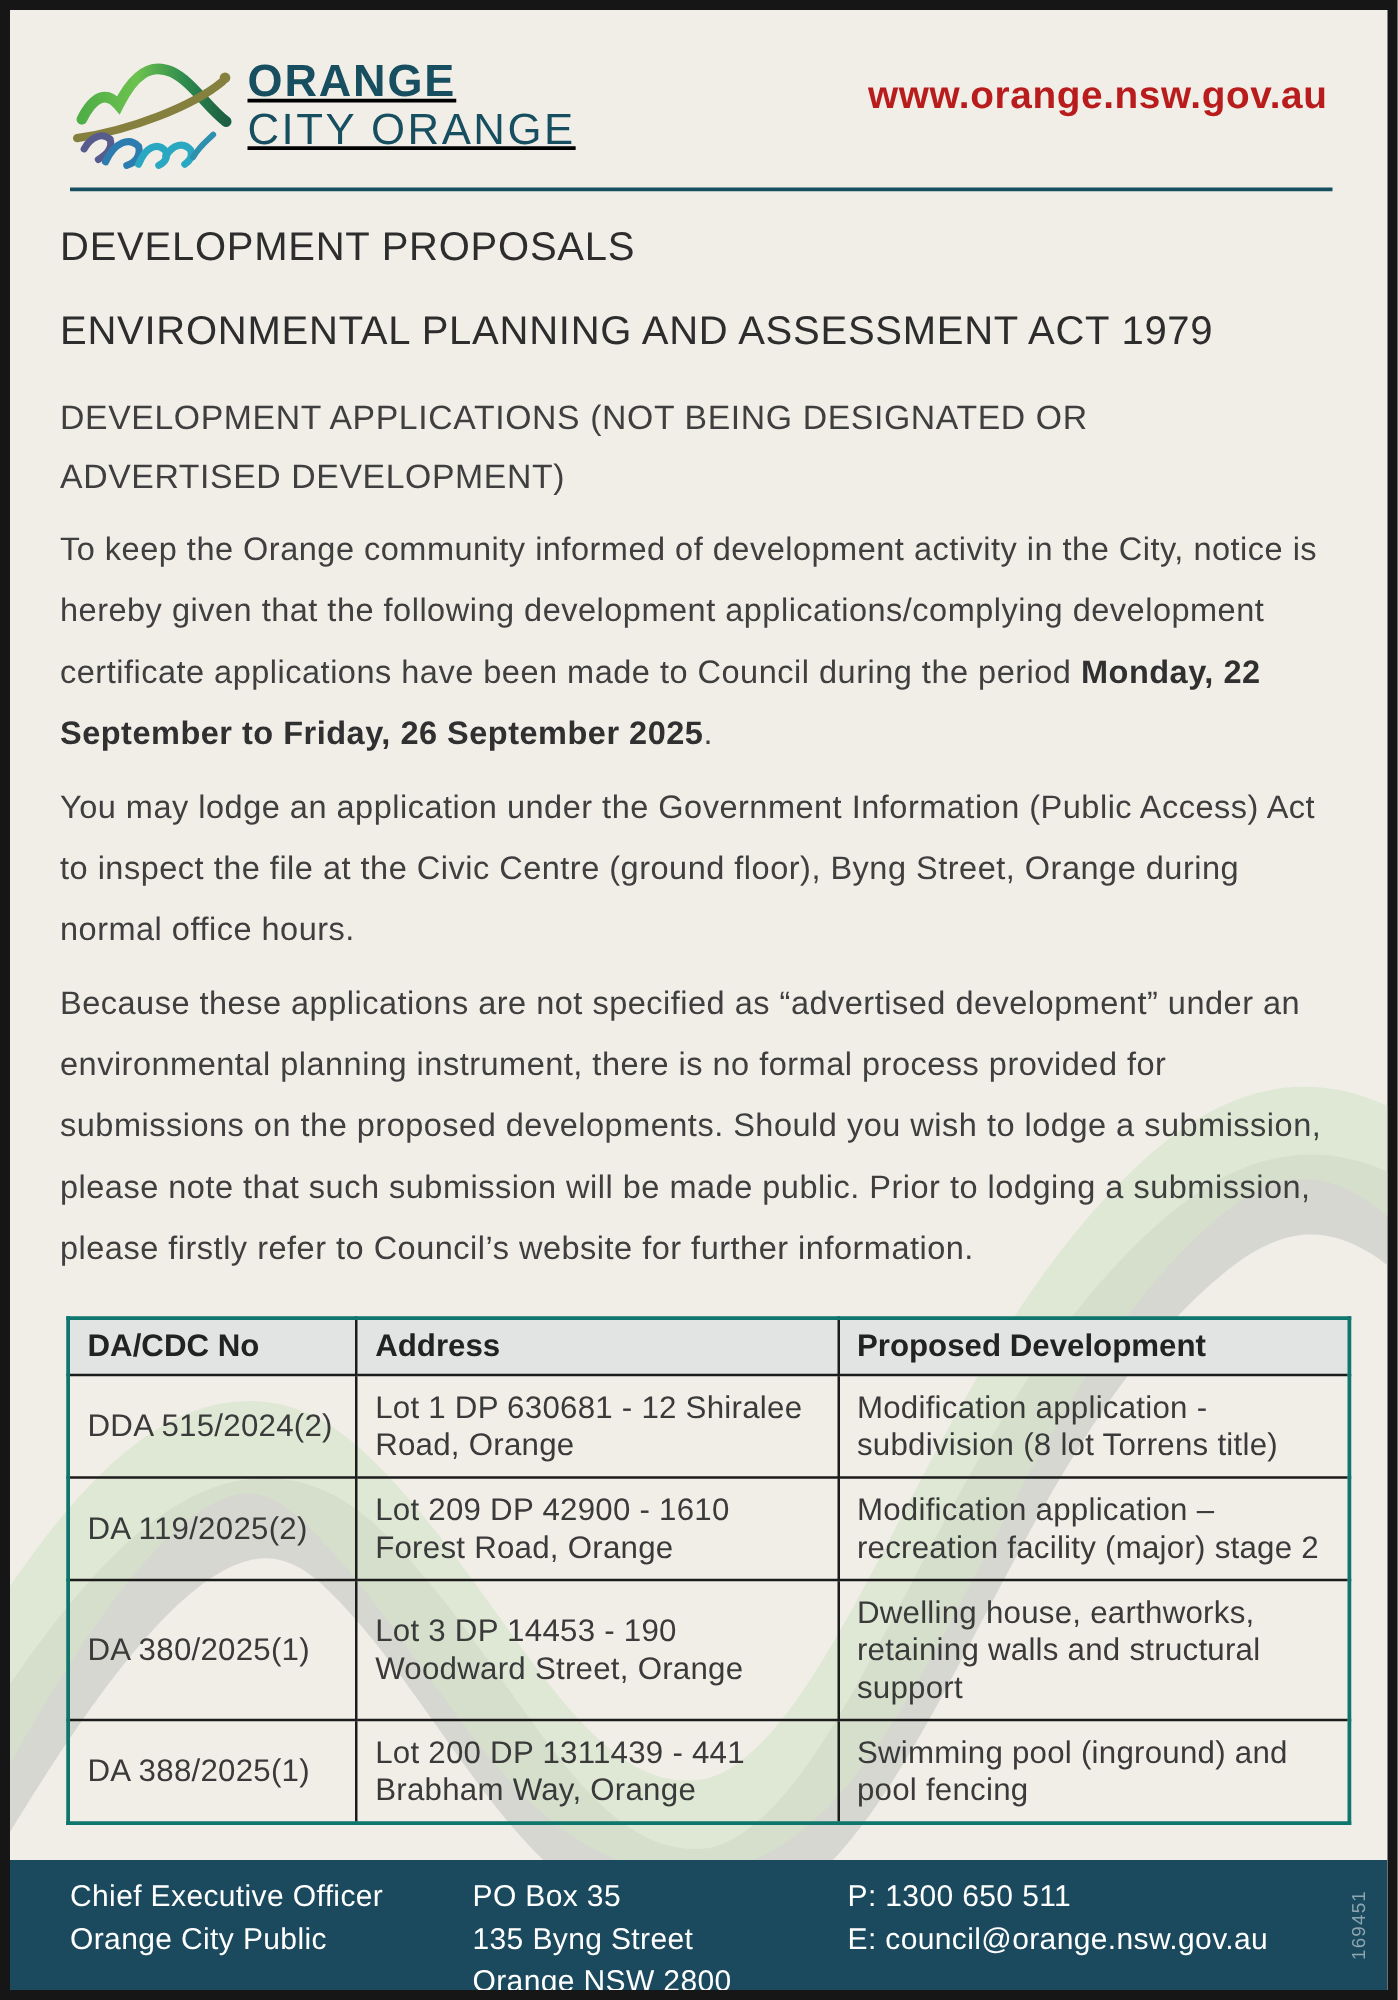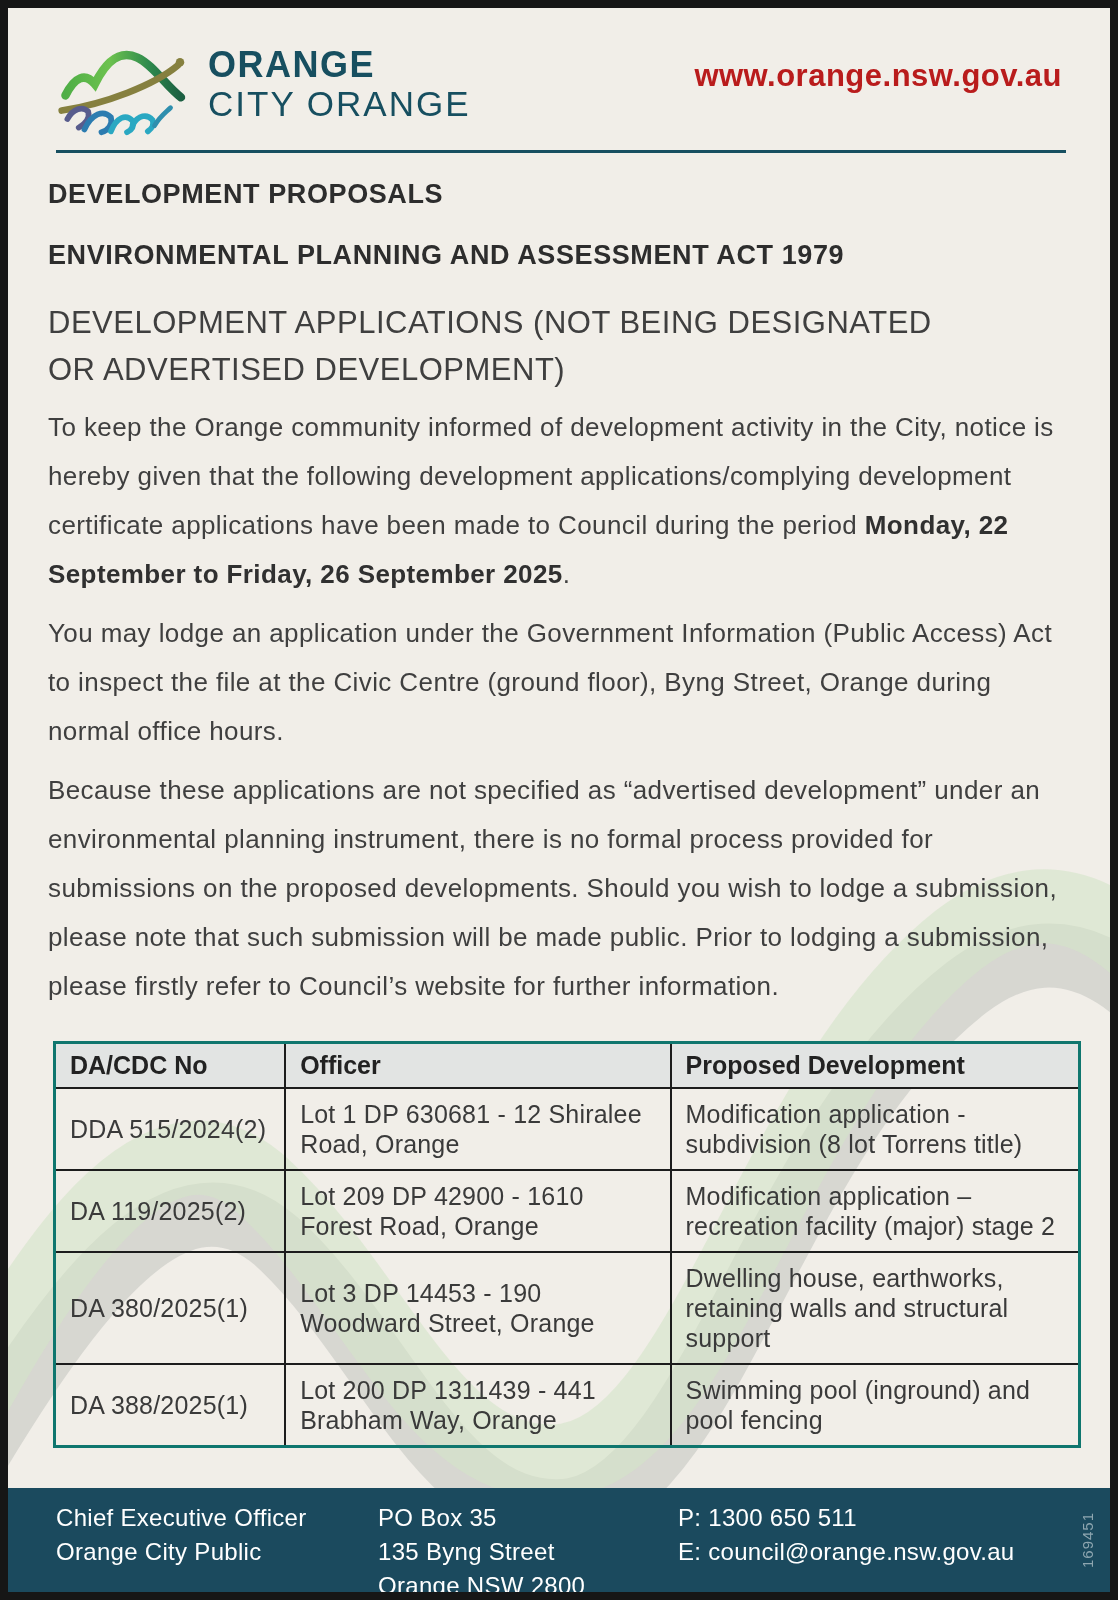--- a/index.html
+++ b/index.html
@@ -20,42 +20,42 @@
     position:absolute; inset:0; z-index:0; pointer-events:none;
   }
 
   .content { position:relative; z-index:1; padding:0 44px 0 40px; }
 
   
   .masthead {
     margin-top:24px;
     display:flex; justify-content:space-between; align-items:flex-start;
   }
-  .logo-group { display:flex; align-items:flex-start; gap:10px; padding-left:8px; }
+  .logo-group { display:flex; align-items:flex-start; padding-left:8px;text-decoration:underline; }
   .logo-text { margin-top:14px; color:#174f60; }
   .logo-line1 { font-size:36px; font-weight:bold; letter-spacing:1.5px; line-height:38px; }
   .logo-line2 { font-size:35px; font-weight:400; letter-spacing:2px; line-height:40px; }
   .website {
     margin-top:26px; padding-right:4px;
     font-size:31px; font-weight:bold; color:#b91c1c; letter-spacing:0.5px;
   }
   .rule {
     margin-top:12px; margin-left:8px;
     border-top:3px solid #174f60;
   }
 
   
   .h-bold {
-    font-size:27px; font-weight:bold; color:#2d2d2d; letter-spacing:0.6px;
+    font-size:32px; font-weight:normal; color:#2d2d2d; letter-spacing:0.6px;
   }
   .h1 { margin-top:26px; }
   .h2 { margin-top:30px; }
   .h3 {
     margin-top:28px; max-width:900px;
-    font-size:31px; font-weight:400; color:#3f3f3f;
+    font-size:27px; font-weight:400; color:#3f3f3f;
     letter-spacing:0.5px; line-height:47px;
   }
 
   
   .para {
     margin-top:10px;
     font-size:26px; color:#3f3f3f; letter-spacing:0.4px; line-height:49px;
   }
   .para .bold { font-weight:bold; color:#303030; }
 
@@ -154,21 +154,21 @@
     <p class="para"><span>To keep the Orange community informed of development activity in the City, notice is hereby given that the following development applications/complying development certificate applications have been made to Council during the period </span><span class="bold">Monday, 22 September to Friday, 26 September 2025</span><span>.</span></p>
 
     <p class="para">You may lodge an application under the Government Information (Public Access) Act to inspect the file at the Civic Centre (ground floor), Byng Street, Orange during normal office hours.</p>
 
     <p class="para">Because these applications are not specified as “advertised development” under an environmental planning instrument, there is no formal process provided for submissions on the proposed developments. Should you wish to lodge a submission, please note that such submission will be made public. Prior to lodging a submission, please firstly refer to Council’s website for further information.</p>
 
     <table class="da-table">
       <thead>
         <tr>
           <th class="col-no">DA/CDC No</th>
-          <th class="col-addr">Officer</th>
+          <th class="col-addr">Address</th>
           <th class="col-dev">Proposed Development</th>
         </tr>
       </thead>
       <tbody>
         <tr>
           <td>DDA 515/2024(2)</td>
           <td>Lot 1 DP 630681 - 12 Shiralee Road, Orange</td>
           <td>Modification application - subdivision (8 lot Torrens title)</td>
         </tr>
         <tr>

